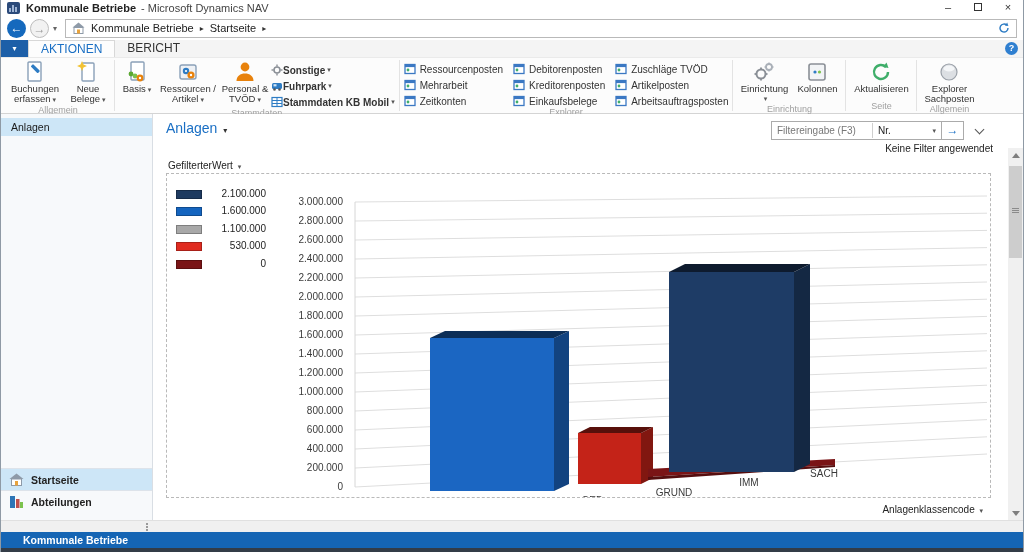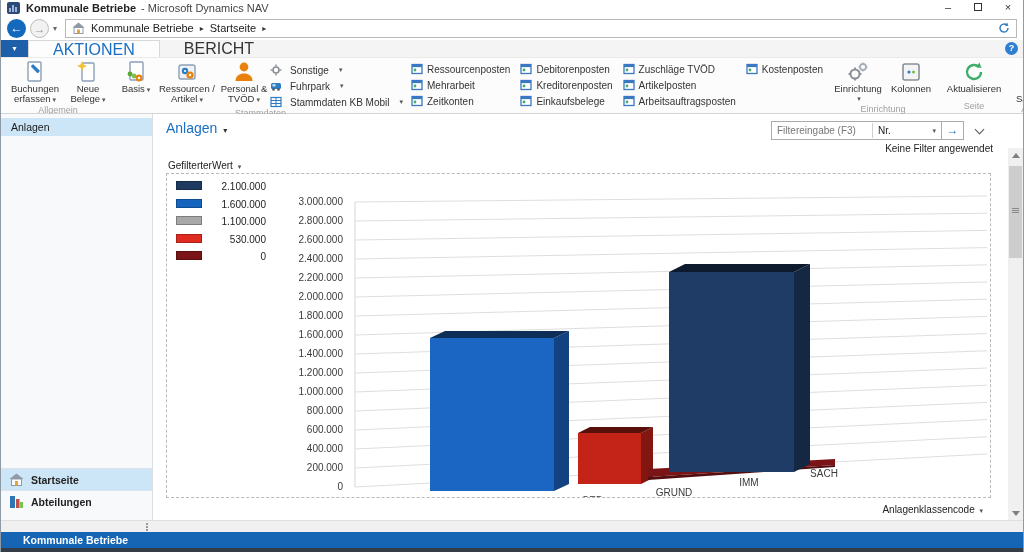--- a/index.html
+++ b/index.html
@@ -29,35 +29,35 @@
   .breadcrumbbox { flex:1; height:19px; border:1px solid #b9b9b9; background:#fff; display:flex; align-items:center; padding:0 6px; gap:6px; }
   .crumb { color:#222; }
   .crumb-sep { color:#333; font-size:8px; }
   .bc-refresh { margin-left:auto; }
   .searchbox { width:160px; height:19px; border:1px solid #b9b9b9; font-size:10.5px; padding:0 5px; color:#555; font-family:"Liberation Sans",sans-serif; }
   .searchbox::placeholder { color:#777; }
 
   
   .tabrow { height:18px; background:#f4f4f4; display:flex; align-items:stretch; border-bottom:1px solid #eaeaea; }
   .appmenu { width:27px; background:#1d5fa8; color:#fff; text-align:center; line-height:17px; font-size:8px; flex:none; }
-  .tab { padding:0 24px; line-height:17px; font-size:16px; color:#333; }
+  .tab { padding:0 12px; line-height:17px; font-size:12px; color:#333; }
   .tab.active { background:#fdfdfd; color:#1a6fc4; border:1px solid #d8d8d8; border-bottom:none; }
   .helpbtn { margin-left:auto; margin-right:5px; align-self:center; width:13px; height:13px; border-radius:50%; background:#2f7fd0; color:#fff; font-size:9px; font-weight:bold; text-align:center; line-height:13px; }
 
   
   .ribbon { height:56px; background:#fcfcfc; border-bottom:1px solid #d4d4d4; display:flex; padding:0 2px; }
   .rgroup { display:flex; flex-direction:column; justify-content:space-between; height:100%; padding:1px 3px 0 3px; }
   .rgroup-content { display:flex; align-items:flex-start; gap:2px; }
   .rgroup-label { text-align:center; font-size:9px; color:#9f9f9f; padding:0 0 2px 0; }
   .rsep { width:1px; background:#e3e3e3; margin:2px 1px; }
   .rbtn-lg { display:flex; flex-direction:column; align-items:center; text-align:center; font-size:9.5px; line-height:10px; color:#333; padding-top:1px; }
   .rbtn-lg svg { flex:none; }
   .caret { font-size:7px; color:#555; margin-left:2px; }
   .rstack { display:flex; flex-direction:column; gap:4px; padding-top:5px; }
-  .rsmall { display:flex; align-items:center; gap:8px; font-size:10px; color:#333; white-space:nowrap; }
+  .rsmall { display:flex; align-items:center; gap:0; font-size:10px; color:#333; white-space:nowrap;font-weight:bold; }
   .xcols { display:flex; gap:10px; padding-top:4px; }
   .xcol { display:flex; flex-direction:column; gap:4px; }
   .xitem { display:flex; align-items:center; gap:4px; font-size:10px; color:#333; white-space:nowrap; }
 
   
   .content { position:absolute; top:114px; left:0; right:0; bottom:32px;padding-left:48px; }
   .navpane { position:absolute; left:0; top:0; bottom:0; width:152px; background:#f7f9fb; border-right:1px solid #d9dee4; }
   .navitem-top { margin-top:4px; height:18px; line-height:18px; padding-left:10px; font-size:10.5px; color:#1a1a1a; background:#cde6f7; }
   .navbottom { position:absolute; bottom:8px; left:0; right:0; }
   .navbottom .bitem { height:22px; display:flex; align-items:center; gap:7px; padding-left:8px; font-size:10.5px; font-weight:bold; color:#222; border-top:1px solid #dde3ea; }
@@ -73,21 +73,21 @@
   .filterinput::placeholder { color:#777; }
   .fsep { width:1px; height:15px; background:#cfcfcf; }
   .ffield { width:68px; padding:0 5px; font-size:10px; color:#222; display:flex; align-items:center; justify-content:space-between; }
   .fgo { width:22px; height:19px; border:1px solid #ababab; border-left:none; color:#1a6fc4; font-size:12px; text-align:center; line-height:17px; }
   .chev { width:7px; height:7px; border-right:1.5px solid #555; border-bottom:1.5px solid #555; transform:rotate(45deg); margin-left:12px; margin-top:-3px; }
   .filterstatus { position:absolute; top:29px; right:30px; font-size:10px; color:#222; }
 
   .measure { position:absolute; left:14px; top:46px; font-size:10px; color:#222; }
   .chartframe { position:absolute; left:12px; top:59px; width:825px; height:325px; border:1px dashed #b9b9b9; background:#fff; }
   .legend { position:absolute; left:9px; top:7px; }
-  .lg-row { display:flex; align-items:flex-start; height:17.5px; }
+  .lg-row { display:flex; align-items:flex-end; height:17.5px; }
   .lg-sw { width:26px; height:9px; border:1px solid rgba(0,0,0,0.25); flex:none; }
   .lg-lb { display:inline-block; width:64px; text-align:right; font-size:10px; color:#222; }
   #plot-svg { position:absolute; left:0; top:0; font-family:"Liberation Sans",sans-serif; }
   .xdim { position:absolute; right:40px; top:390px; font-size:10px; color:#222; }
 
   
   .vscroll { position:absolute; right:0; top:34px; bottom:0; width:15px; background:#f0f0f0; }
   .sarrow { position:absolute; left:0; width:15px; height:14px; }
   .sarrow.up { top:0; } .sarrow.down { bottom:0; }
   .tri-up { position:absolute; left:4px; top:5px; border-left:4px solid transparent; border-right:4px solid transparent; border-bottom:5px solid #7f7f7f; }
@@ -315,31 +315,22 @@
             </div>
             <div class="xitem">
               <svg width="12" height="12" viewBox="0 0 12 12">
                 <rect x="1" y="1.5" width="10" height="9" fill="#fff" stroke="#3b78c3" stroke-width="1.3"></rect>
                 <rect x="1" y="1.5" width="10" height="2.6" fill="#3b78c3"></rect>
                 <circle cx="4" cy="7" r="1.4" fill="#3fae6a"></circle>
               </svg>
               <span>Arbeitsauftragsposten</span>
             </div>
           </div>
-          <div class="xcol">
-            <div class="xitem">
-              <svg width="12" height="12" viewBox="0 0 12 12">
-                <rect x="1" y="1.5" width="10" height="9" fill="#fff" stroke="#3b78c3" stroke-width="1.3"></rect>
-                <rect x="1" y="1.5" width="10" height="2.6" fill="#3b78c3"></rect>
-                <circle cx="4" cy="7" r="1.4" fill="#3fae6a"></circle>
-              </svg>
-              <span>Kostenposten</span>
-            </div>
-          </div>
-        </div>
+        </div>
+      <div class="rgroup-label">Explorer</div>
     </div>
     <div class="rsep"></div>
 
     <div class="rgroup">
       <div class="rgroup-content">
         <div class="rbtn-lg" style="width:54px">
           <svg width="24" height="24" viewBox="0 0 24 24">
             <circle cx="9" cy="14" r="4.5" fill="none" stroke="#8a8f96" stroke-width="2"></circle>
             <g stroke="#8a8f96" stroke-width="1.8">
               <line x1="9" y1="7.5" x2="9" y2="9.5"></line>

